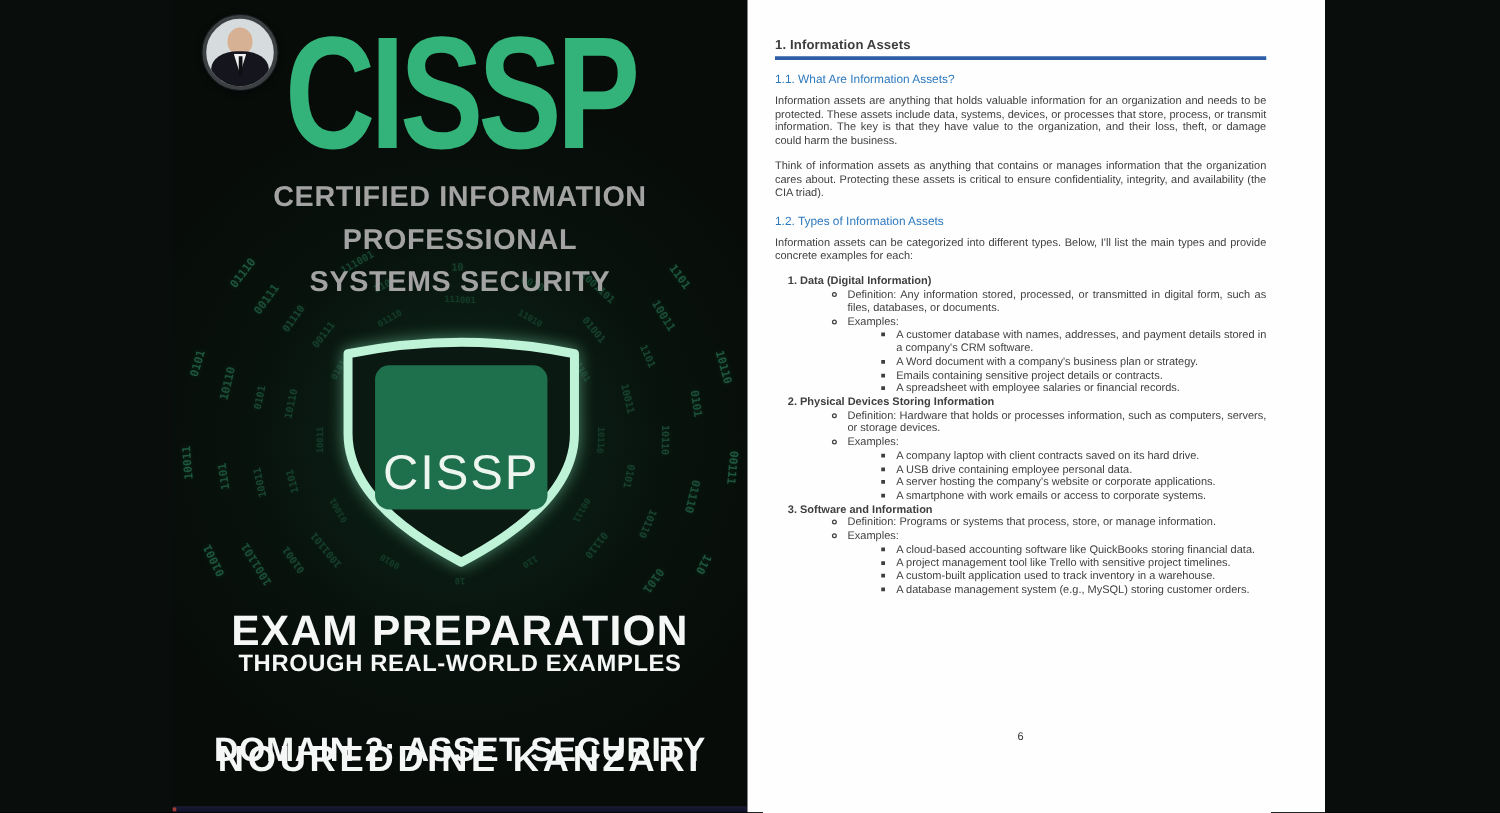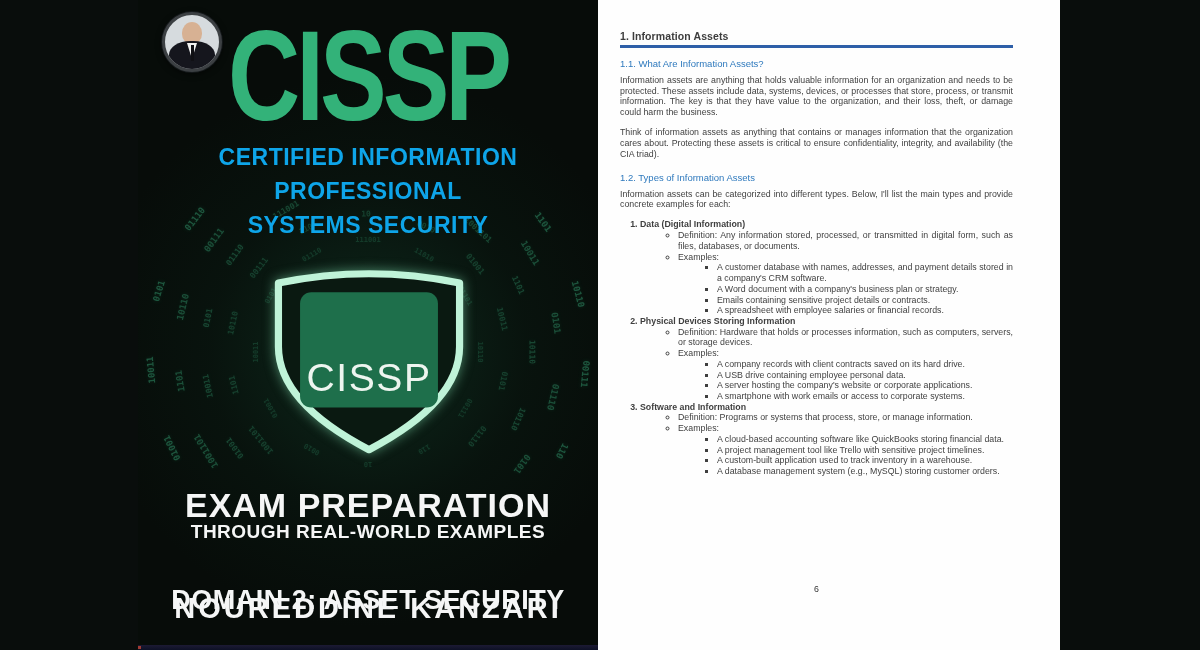--- a/index.html
+++ b/index.html
@@ -35,21 +35,21 @@
   .cover-title{
     position:absolute;left:0;top:11px;width:100%;text-align:center;
   }
   .cover-title span{
     display:inline-block;color:var(--title-green,#33b279);
     font-size:100px;font-weight:700;letter-spacing:-4px;line-height:1;
     transform:scaleY(1.28);transform-origin:top center;
   }
   .cover-subtitle{
     position:absolute;left:0;top:140px;width:100%;text-align:center;
-    color:#0ea5e9;font-weight:700;font-size:23px;line-height:34px;letter-spacing:.5px;
+    color:#a3a3a3;font-weight:700;font-size:23px;line-height:34px;letter-spacing:.5px;
   }
   .cover-subtitle span{display:block;}
   .shield-wrap{position:absolute;left:128px;top:248px;width:206px;height:212px;}
   .shield-wrap svg{filter:drop-shadow(0 0 6px rgba(140,240,190,.5));}
   .shield-path{stroke:var(--shield-outline,#bff3d8);stroke-width:7;fill:#0a1911;stroke-linejoin:round;}
   .shield-rect{fill:var(--shield-fill,#1e6f4b);}
   .shield-text{fill:#edf5ef;font-family:"Liberation Sans",sans-serif;font-size:38px;letter-spacing:1.5px;font-weight:400;}
   .cover-footer div{position:absolute;left:0;width:100%;text-align:center;color:#f5f6f6;}
   .cf-line1{top:486px;font-size:34px;font-weight:800;letter-spacing:1px;}
   .cf-line2{top:521px;font-size:19px;font-weight:700;letter-spacing:.5px;}
@@ -203,21 +203,21 @@
           </ul>
         </li>
 
         <li>
           <span class="type-title">Physical Devices Storing Information</span>
           <ul class="lvl2">
             <li>Definition: Hardware that holds or processes information, such as computers, servers, or storage devices.</li>
             <li>
               <span>Examples:</span>
               <ul class="lvl3">
-                <li>A company records with client contracts saved on its hard drive.</li>
+                <li>A company laptop with client contracts saved on its hard drive.</li>
                 <li>A USB drive containing employee personal data.</li>
                 <li>A server hosting the company's website or corporate applications.</li>
                 <li>A smartphone with work emails or access to corporate systems.</li>
               </ul>
             </li>
           </ul>
         </li>
 
         <li>
           <span class="type-title">Software and Information</span>

